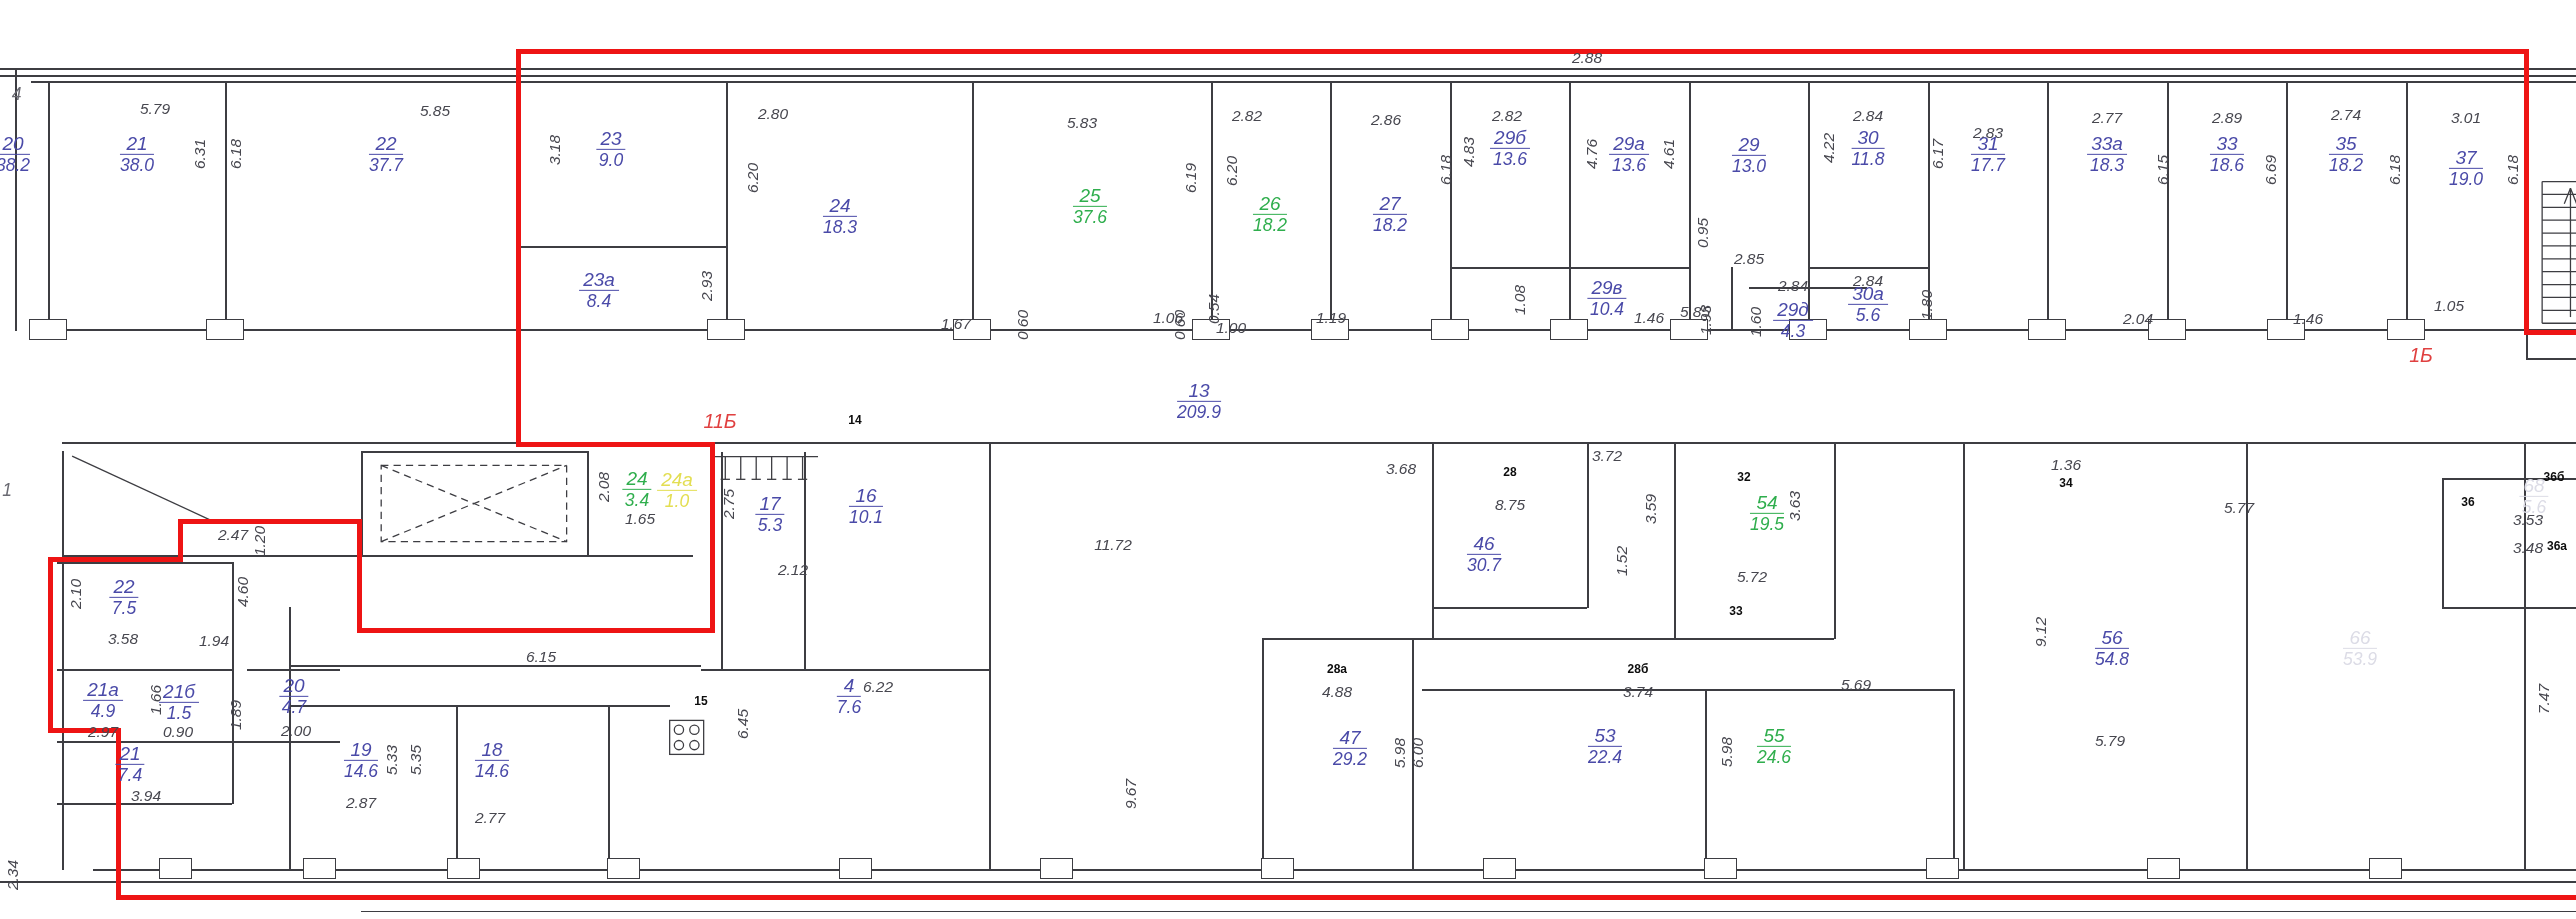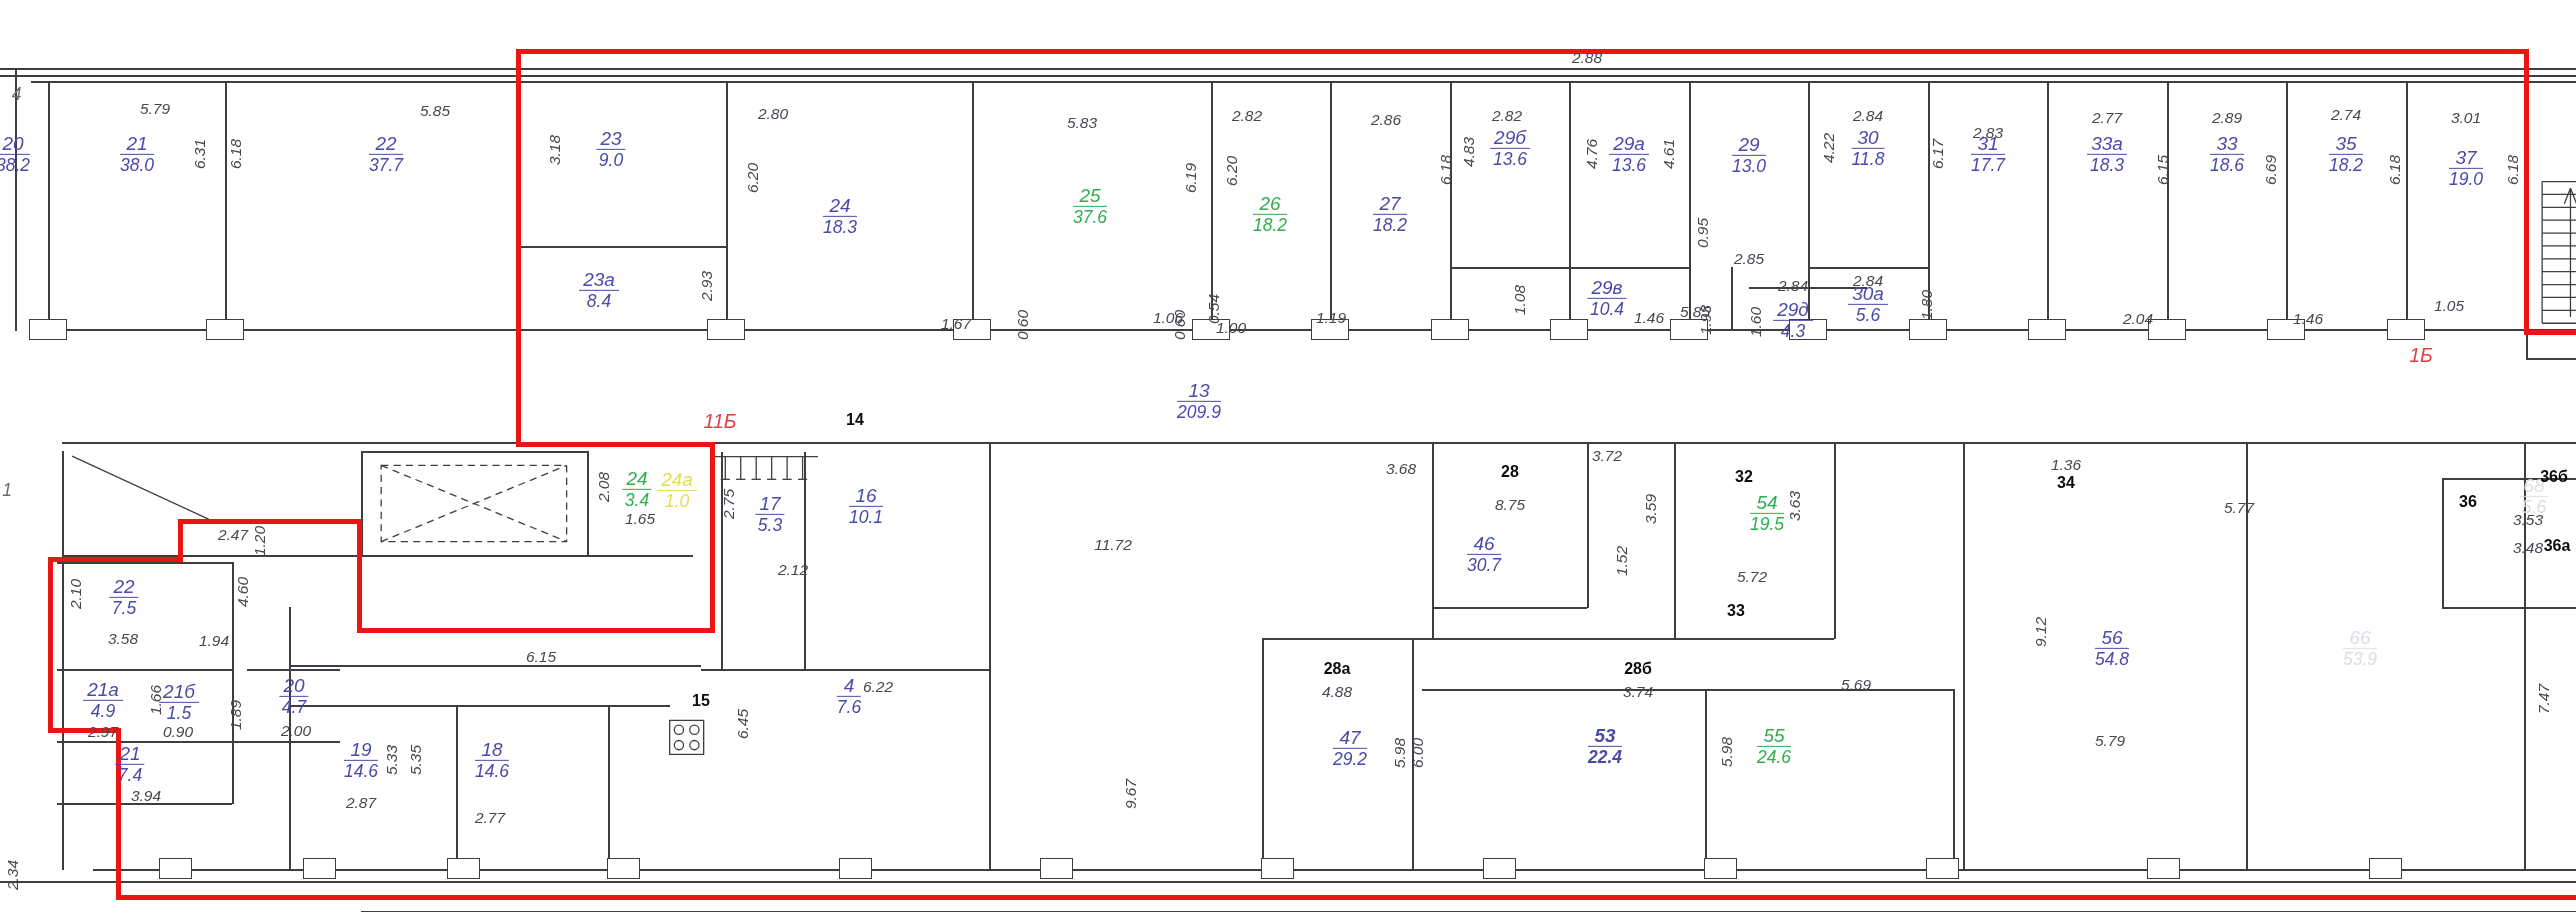--- a/index.html
+++ b/index.html
@@ -11,21 +11,21 @@
   .dim{position:absolute;color:#47474f;font-style:italic;font-size:15.5px;white-space:nowrap;
        transform:translate(-50%,-50%);}
   .room{position:absolute;text-align:center;transform:translate(-50%,-50%);font-style:italic;line-height:1.05;}
   .room .n{display:block;font-size:19px;border-bottom:1px solid currentColor;padding:0 4.1px;}
   .room .a{display:block;font-size:17.5px;padding-top:1px;}
   .blue{color:#4a4aa8;}
   .green{color:#2fae4d;}
   .yellow{color:#e3de52;}
   .faint{color:#dcdce6;}
   .lbl{position:absolute;transform:translate(-50%,-50%);white-space:nowrap;}
-  .blk{color:#0d0d0d;font-weight:bold;font-size:16px;}
+  .blk{color:#0d0d0d;font-weight:bold;font-size:12px;}
   .gray{color:#6a6a72;font-style:italic;font-size:17.5px;}
   .redlbl{color:#e04040;font-style:italic;font-size:19.6px;}
   svg.fix{position:absolute;left:0;top:0;pointer-events:none;}
   .fixline{stroke:#3d3d42;stroke-width:2.5;fill:none;}
   .dash{stroke-dasharray:14 10;}
 </style>
 </head>
 <body>
 
 <div id="plan">
@@ -341,21 +341,21 @@
       <span class="a">7.6</span>
     </div>
     <div class="room blue" style="left: 1484px; top: 554px;">
       <span class="n">46</span>
       <span class="a">30.7</span>
     </div>
     <div class="room blue" style="left: 1350px; top: 748px;">
       <span class="n">47</span>
       <span class="a">29.2</span>
     </div>
-    <div class="room blue" style="left: 1605px; top: 746px; font-weight: bold;">
+    <div class="room blue" style="left: 1605px; top: 746px;">
       <span class="n">53</span>
       <span class="a">22.4</span>
     </div>
     <div class="room green" style="left: 1767px; top: 513px;">
       <span class="n">54</span>
       <span class="a">19.5</span>
     </div>
     <div class="room green" style="left: 1774px; top: 746px;">
       <span class="n">55</span>
       <span class="a">24.6</span>

